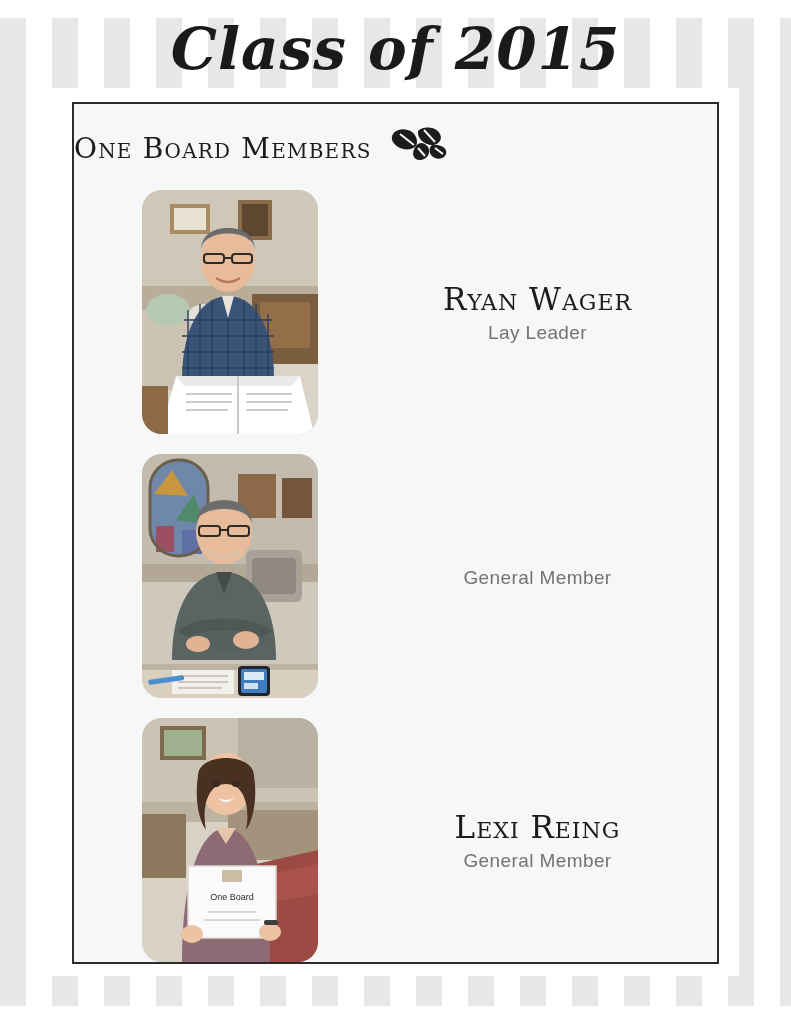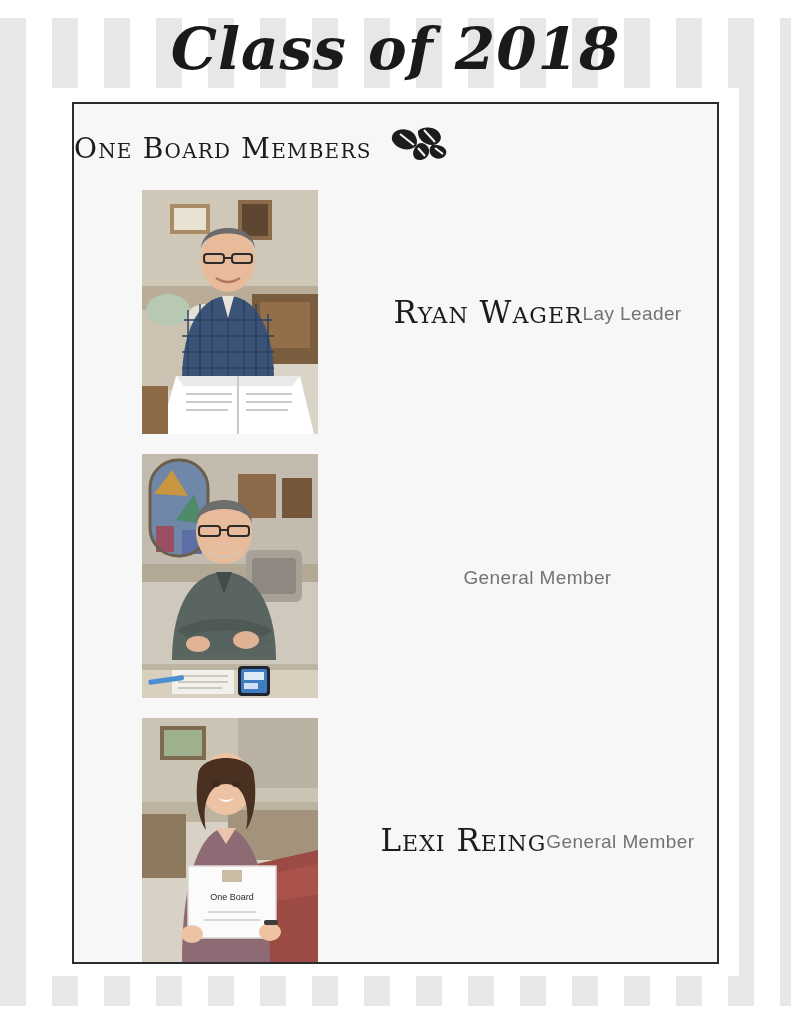--- a/index.html
+++ b/index.html
@@ -120,33 +120,34 @@
   }
 
   .photo {
     position: absolute;
     left: 68px;
     top: 0;
     width: 176px;
     height: 244px;
     overflow: hidden;
     background: #cfcfcf;
+    border-radius: 20px;
   }
   .photo svg {
     display: block;
   }
 
   .member-info {
     position: absolute;
     left: 280px;
     top: 0;
     width: 367px;
     height: 244px;
     display: flex;
-    flex-direction: row;
+    flex-direction: column;
     justify-content: center;
     align-items: center;
     text-align: center;
   }
   .member-name {
     font-family: "DejaVu Serif", serif;
     font-size: 31px;
     letter-spacing: 1px;
     color: #1c1c1c;
     font-variant: small-caps;
@@ -165,21 +166,21 @@
 </style>
 </head>
 <body>
 
 <div class="poster">
 
   <div class="band-top"></div>
   <div class="band-bottom"></div>
   <div class="inner-white"></div>
 
-  <div class="title">Class of 2018</div>
+  <div class="title">Class of 2015</div>
 
   <div class="card">
 
     <div class="card-header">
       <span class="header-text">One Board Members</span>
       <span class="logo-mark">
         <svg width="62" height="36" viewBox="0 0 62 36">
           <g fill="#1c1c1c">
             <path d="M4 14 C2 4, 16 0, 24 6 C29 10, 30 16, 28 20 C22 26, 8 24, 4 14 Z"></path>
             <path d="M30 5 C34 0, 48 0, 52 8 C55 14, 50 19, 44 19 C36 19, 29 12, 30 5 Z"></path>

